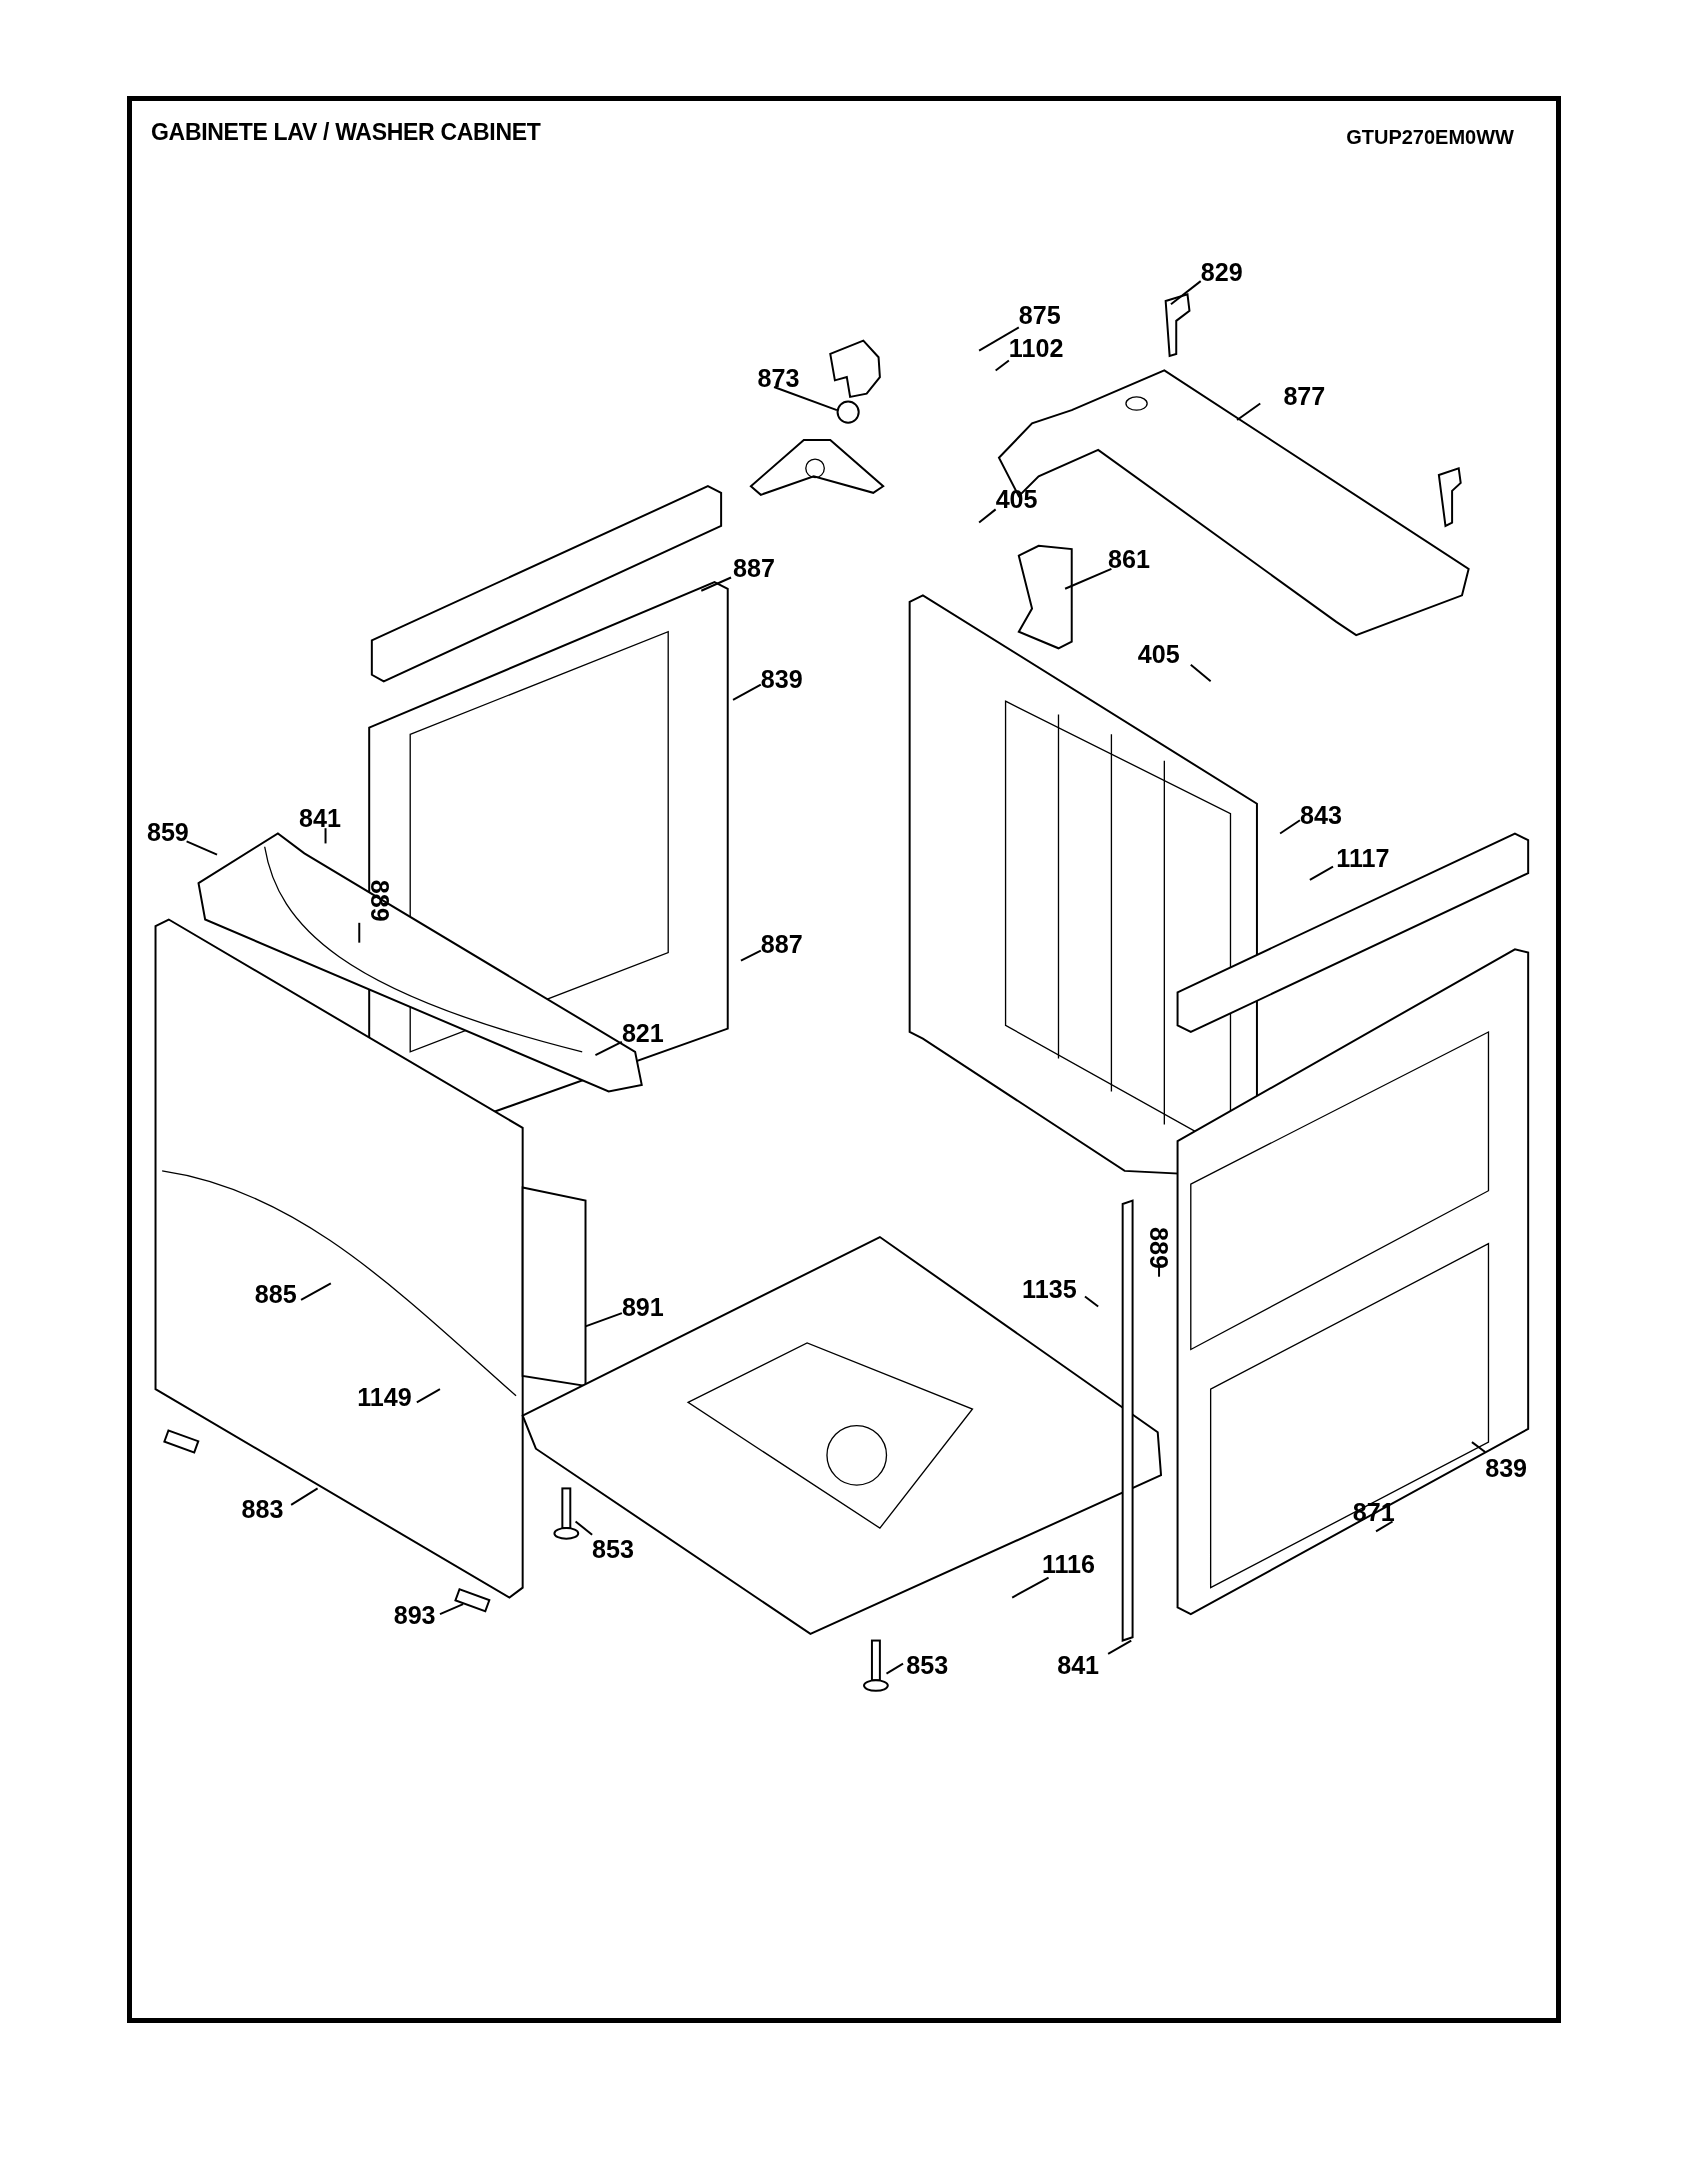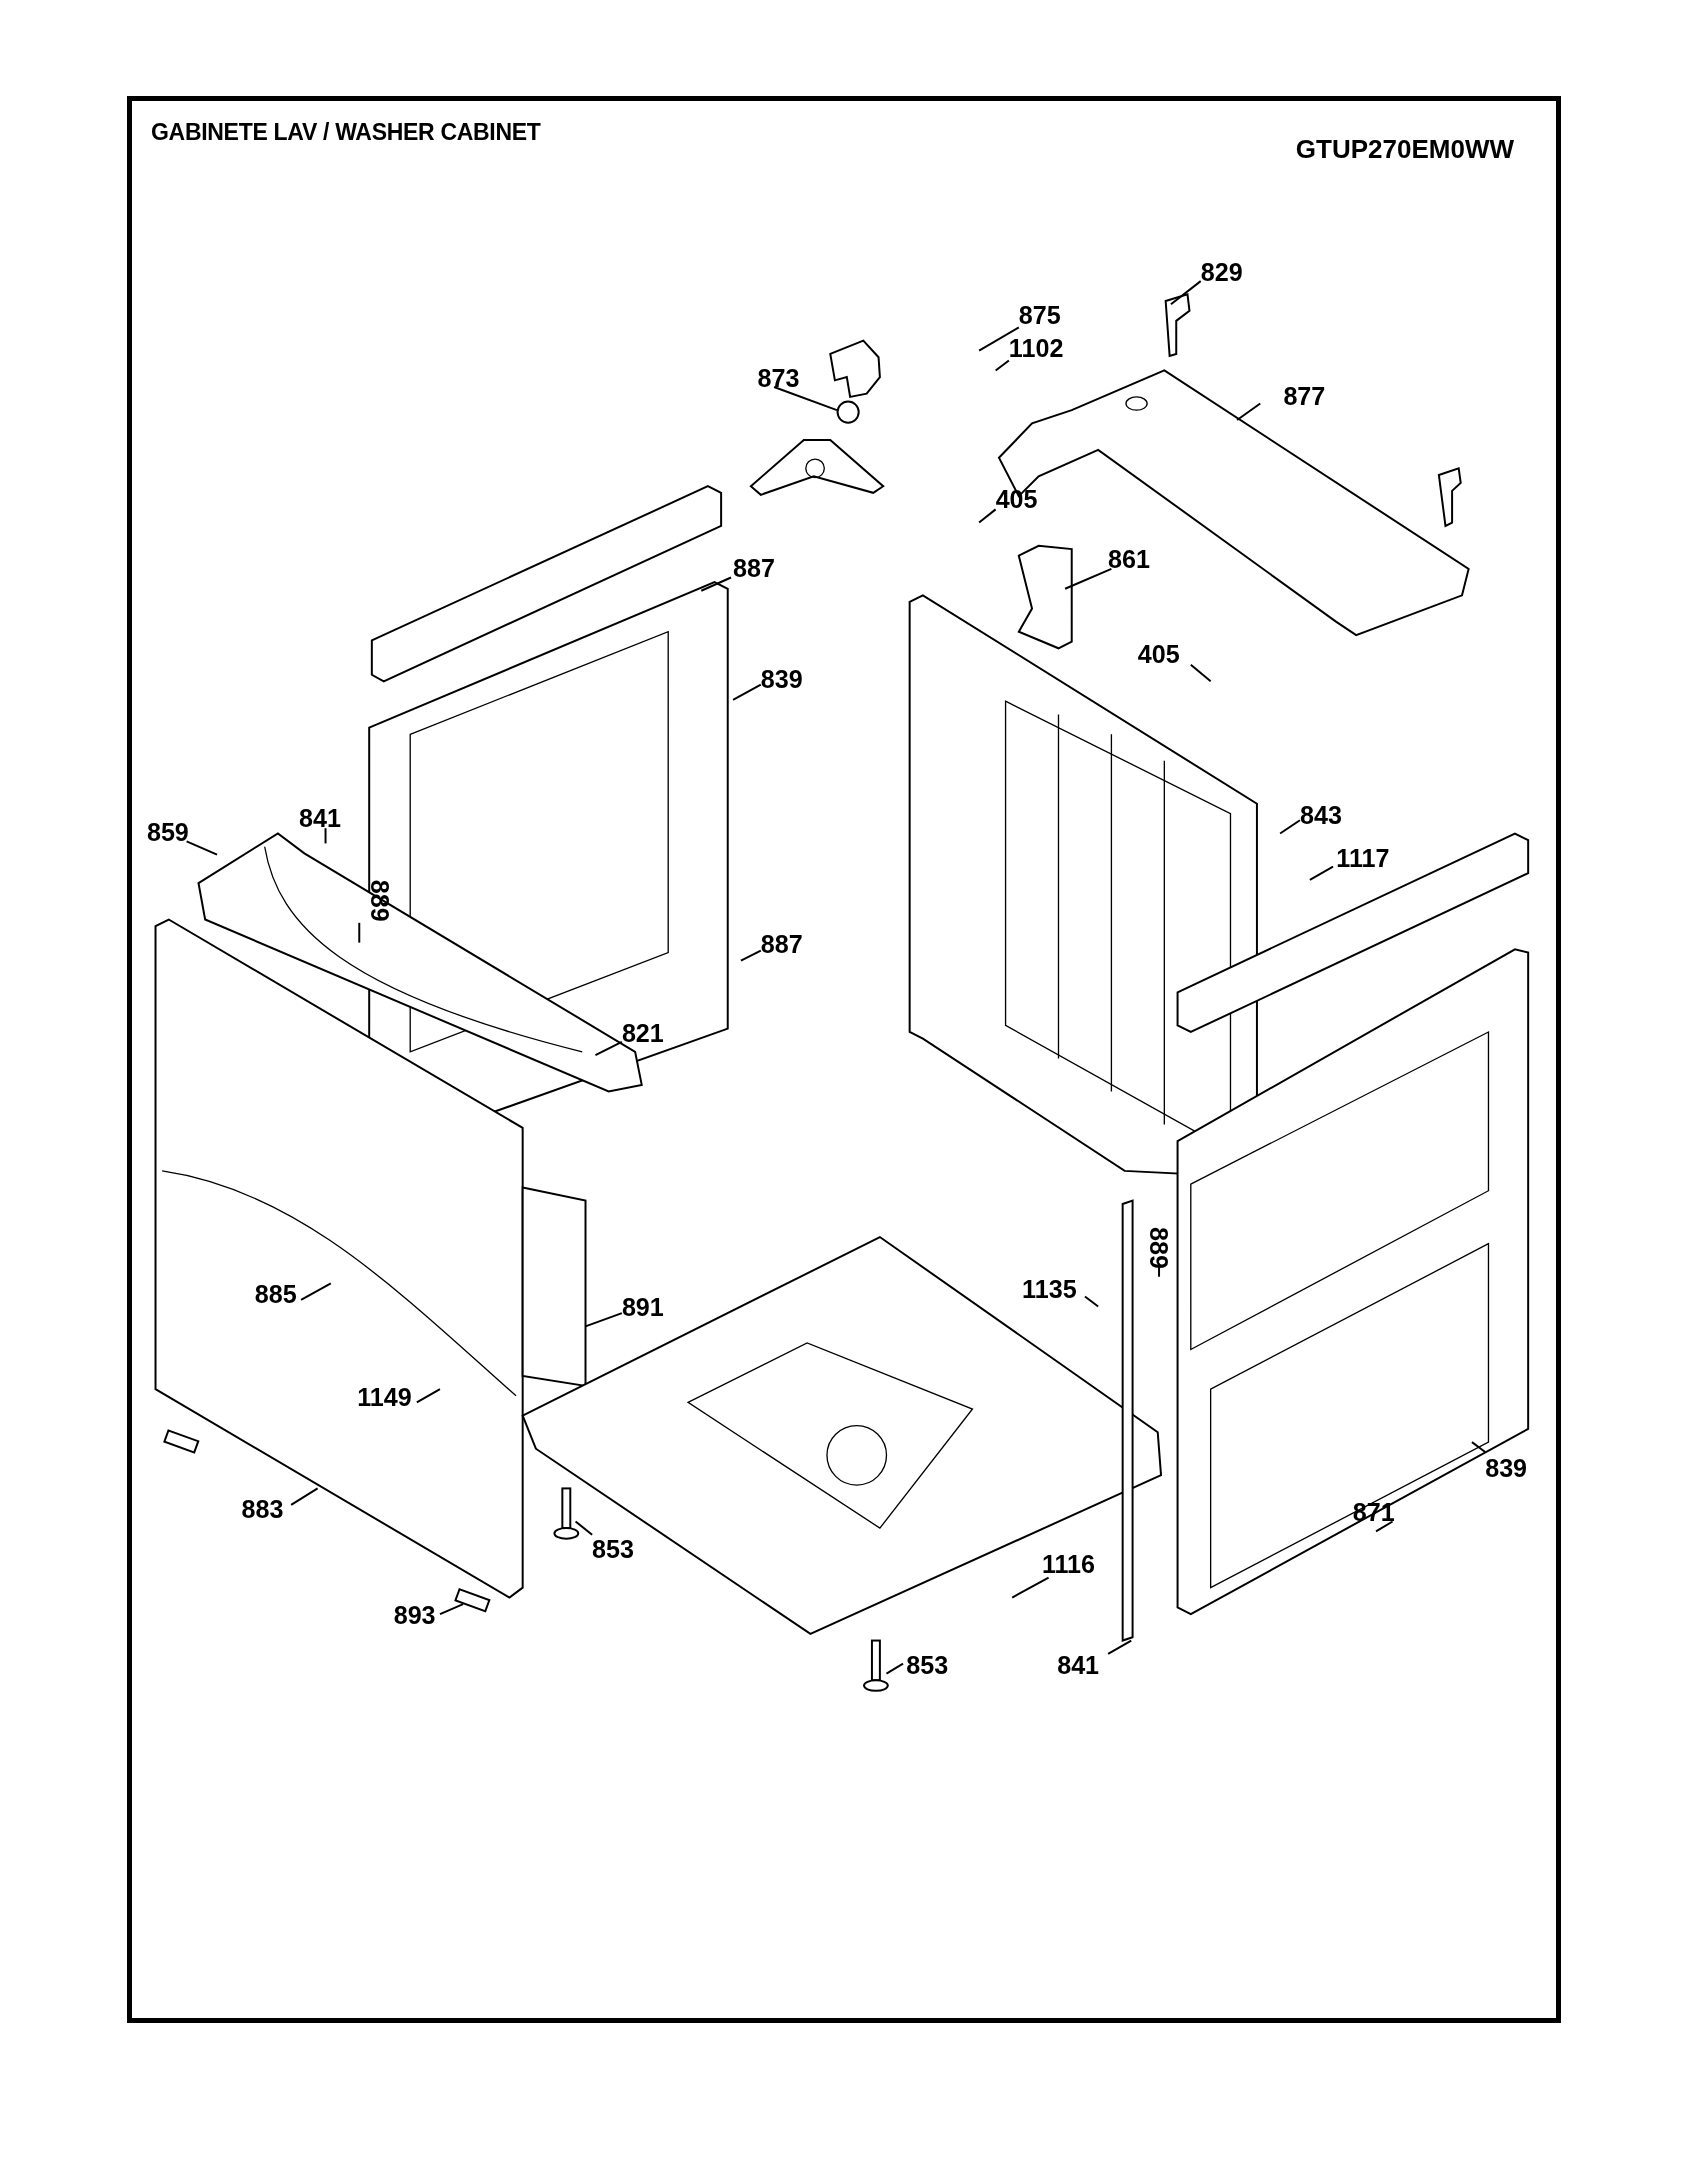--- a/index.html
+++ b/index.html
@@ -1,19 +1,19 @@
 <!DOCTYPE html>
 <html style="font-size:10.6px"><head>
 <meta charset="utf-8">
 <style>
   html,body{margin:0;padding:0;background:#fff;}
   body{width:1687px;height:2183px;position:relative;font-family:"Liberation Sans",sans-serif;color:#000;overflow:hidden;}
   .frame{position:absolute;left:127px;top:96px;width:1434px;height:1927px;border:5.3px solid #000;box-sizing:border-box;}
   .title{position:absolute;left:151px;top:119px;font-size:23px;font-weight:bold;letter-spacing:-0.3px;}
-  .model{position:absolute;right:173px;top:134px;font-size:26px;font-weight:bold;}
+  .model{position:absolute;right:173px;top:126px;font-size:20px;font-weight:bold;}
   svg.draw{position:absolute;left:0;top:0;}
   .lbl{font-family:"Liberation Sans",sans-serif;font-weight:bold;font-size:38px;fill:#000;}
   .ln{stroke:#000;stroke-width:3;fill:none;}
   .part{stroke:#000;stroke-width:3;fill:#fff;}
   .thin{stroke:#000;stroke-width:2;fill:none;}
 </style>
 </head>
 <body>
 
 <div class="frame"></div>

